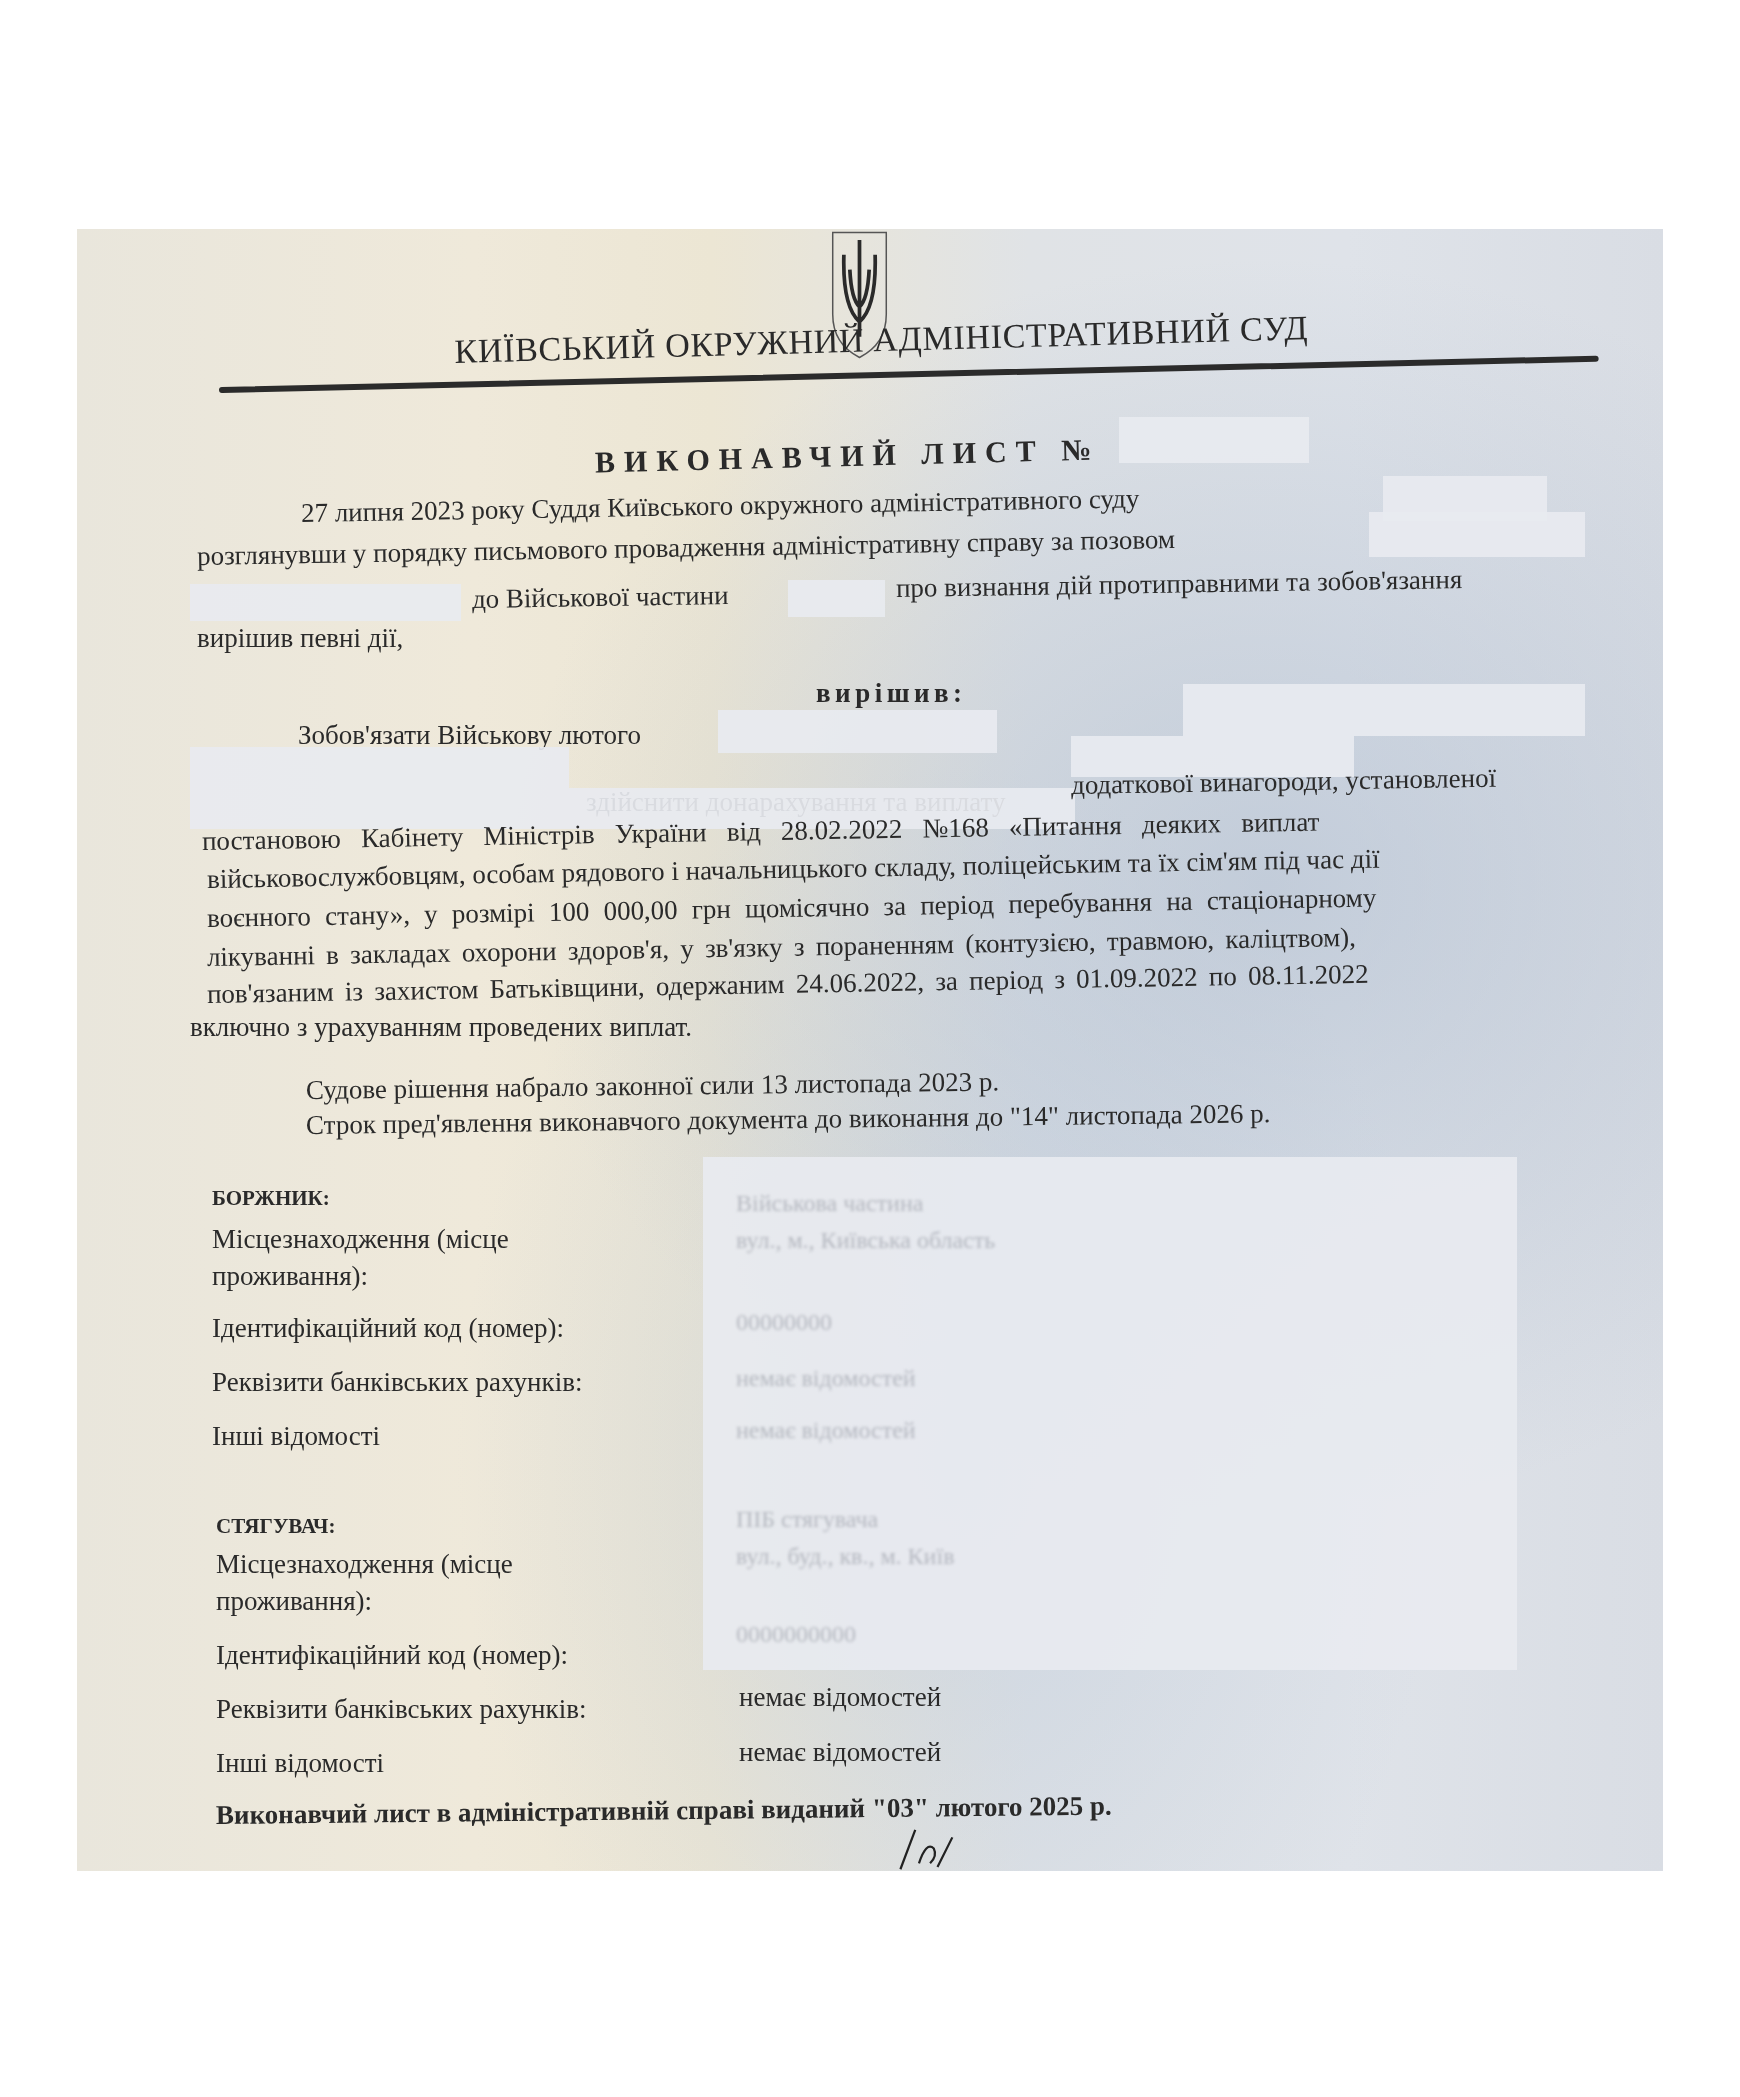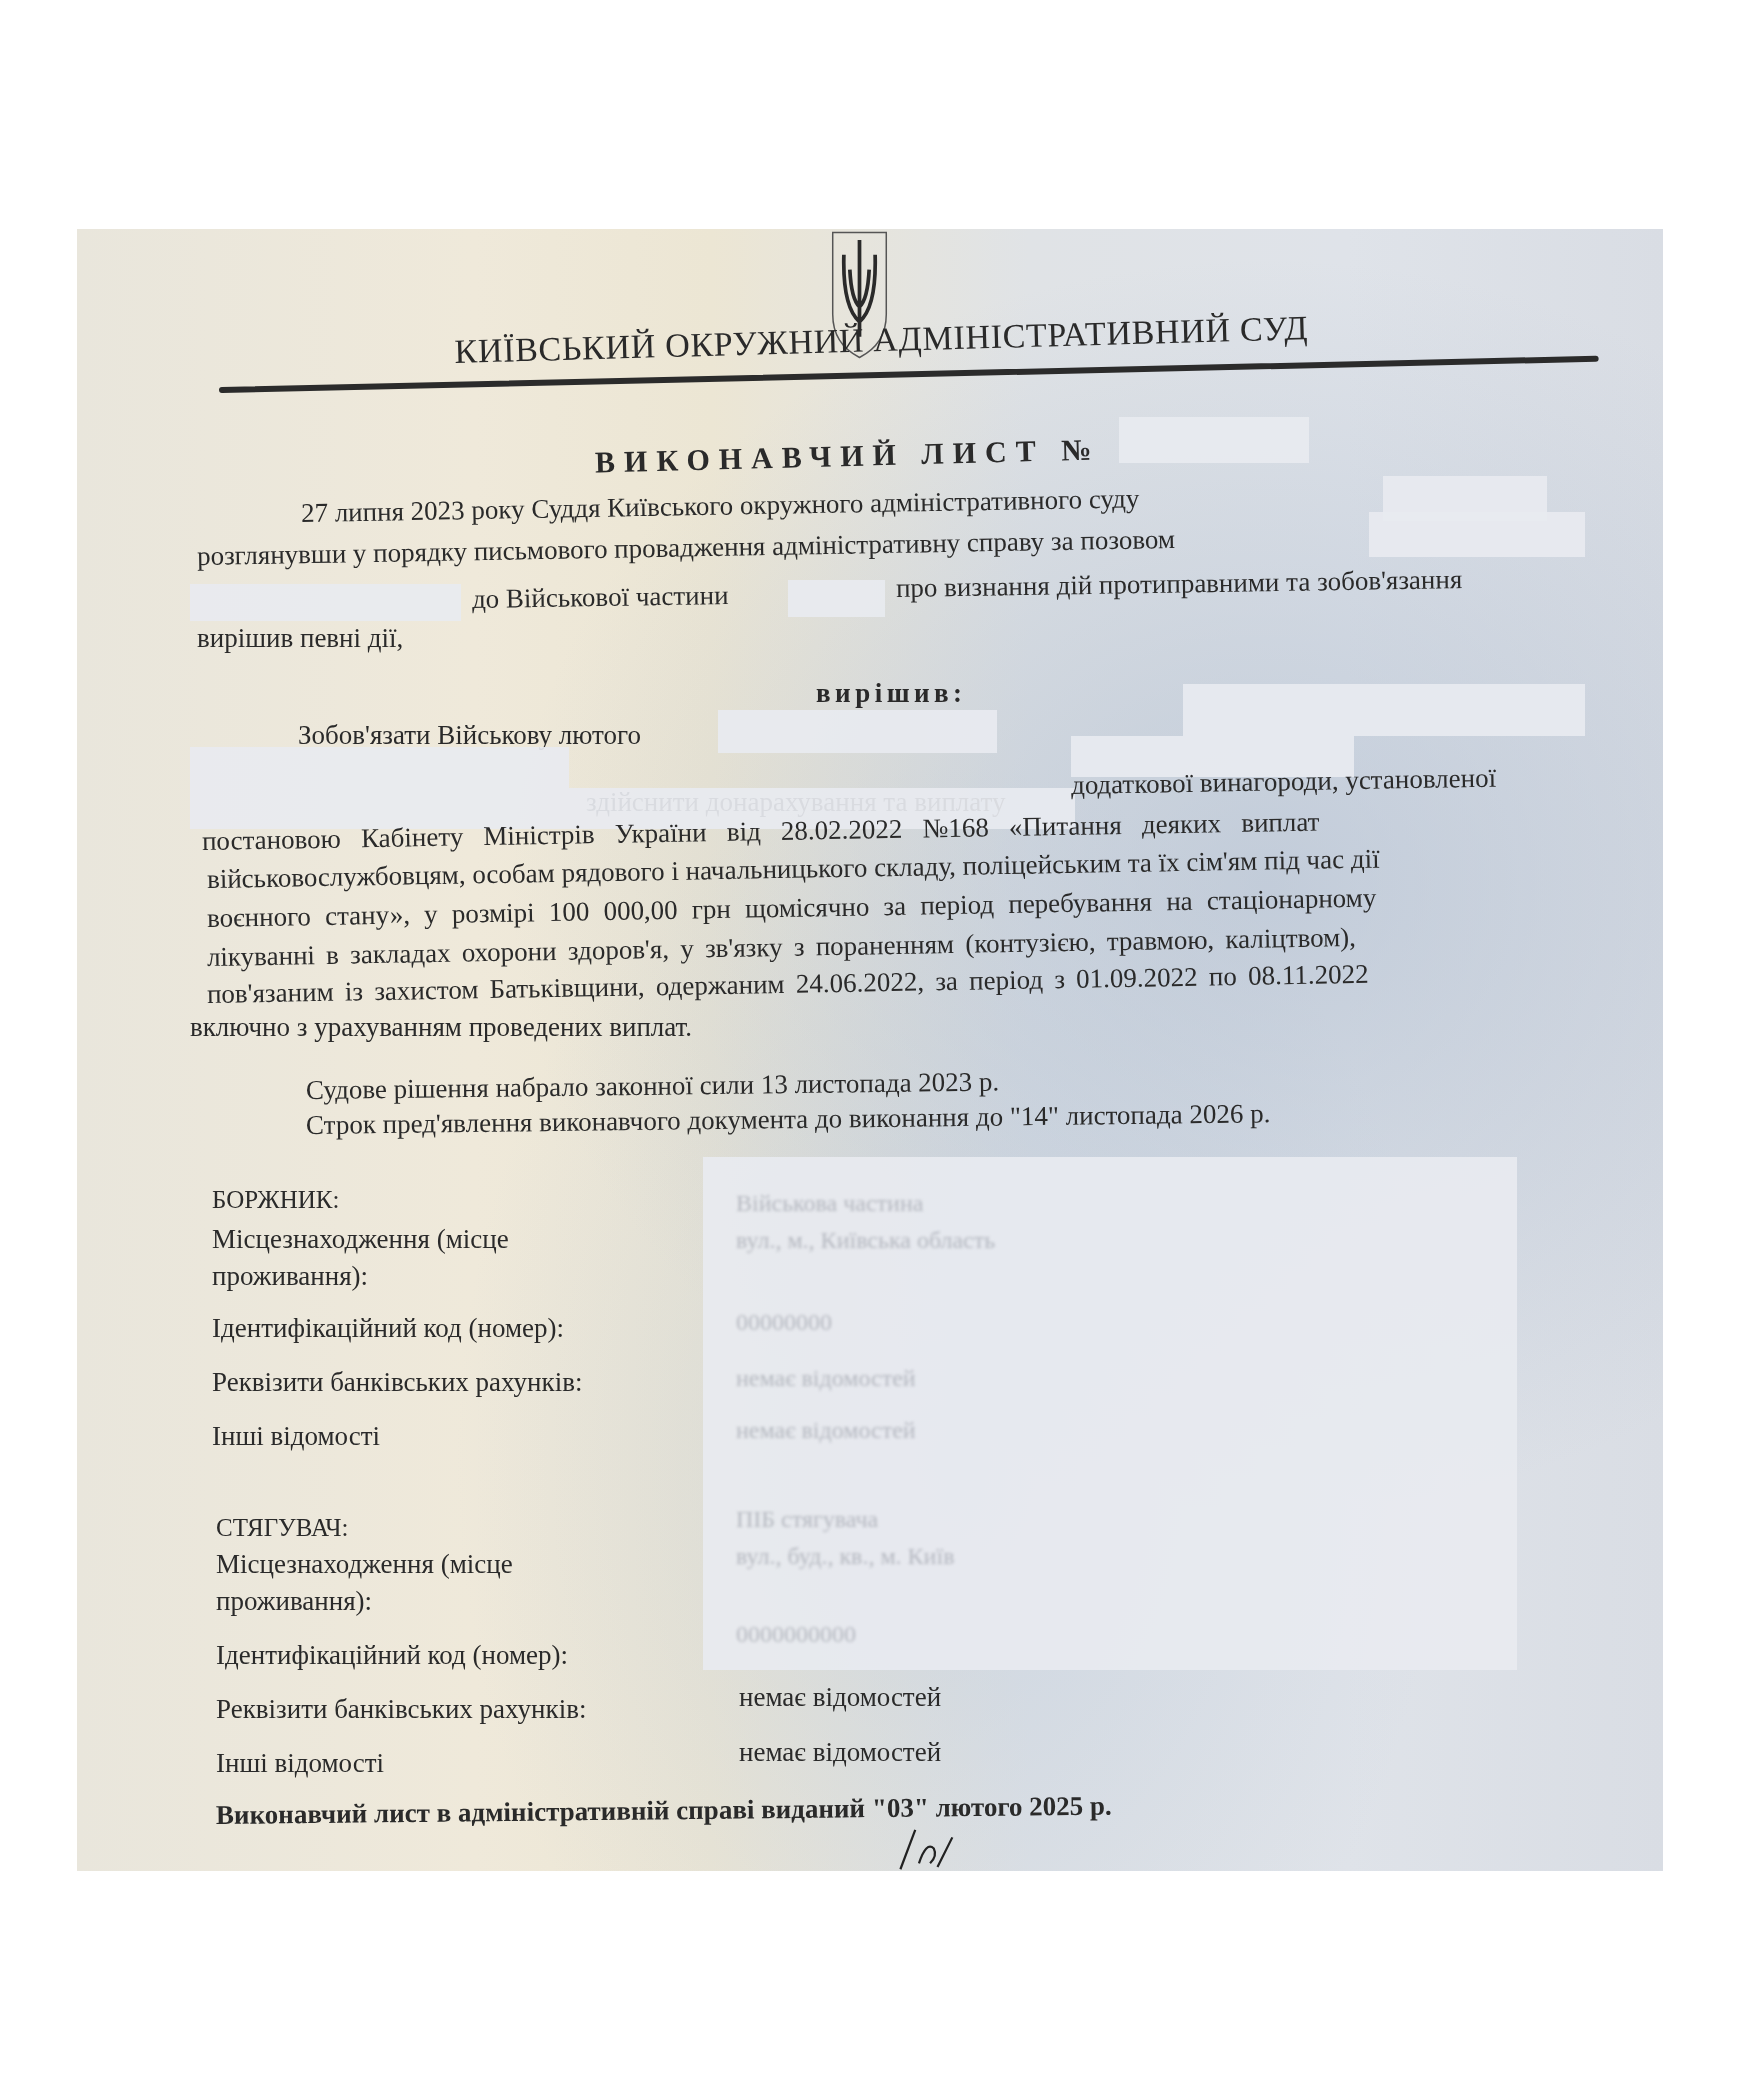--- a/index.html
+++ b/index.html
@@ -16,21 +16,21 @@
     overflow: hidden;
   }
   .redact { position: absolute; background: rgba(232,234,240,0.92); filter: blur(0.7px); }
   .trident { position: absolute; left: 829px; top: 225px; width: 61px; height: 134px; }
   .court-name { position: absolute; left: 455px; top: 333px; font-size: 34px; letter-spacing: 0.7px; transform: rotate(-1.6deg); transform-origin: left bottom; }
   .rule { position: absolute; left: 219px; top: 387px; width: 1380px; height: 6px; background: #2b2b2b; border-radius: 3px; transform: rotate(-1.3deg); transform-origin: left center; }
   .title { position: absolute; left: 595px; top: 439px; font-size: 30px; font-weight: bold; letter-spacing: 9px; transform: rotate(-1.5deg); }
   .line { position: absolute; font-size: 27px; white-space: nowrap; transform-origin: left center; }
   .bold { font-weight: bold; }
   .label { position: absolute; font-size: 27px; white-space: nowrap; }
-  .label.h { font-weight: normal; font-size: 25px; }
+  .label.h { font-weight: bold; font-size: 21px; }
   .val { position: absolute; font-size: 27px; white-space: nowrap; }
   .sig { position: absolute; left: 893px; top: 1826px; width: 89px; height: 45px; }
   .blurtext { color: rgba(120,125,135,0.45); filter: blur(1.5px); font-size: 24px; position: absolute; white-space: nowrap; }
 </style>
 </head>
 <body>
 
 <div class="paper"></div>
 
 <svg class="trident" viewBox="0 0 82 180">

